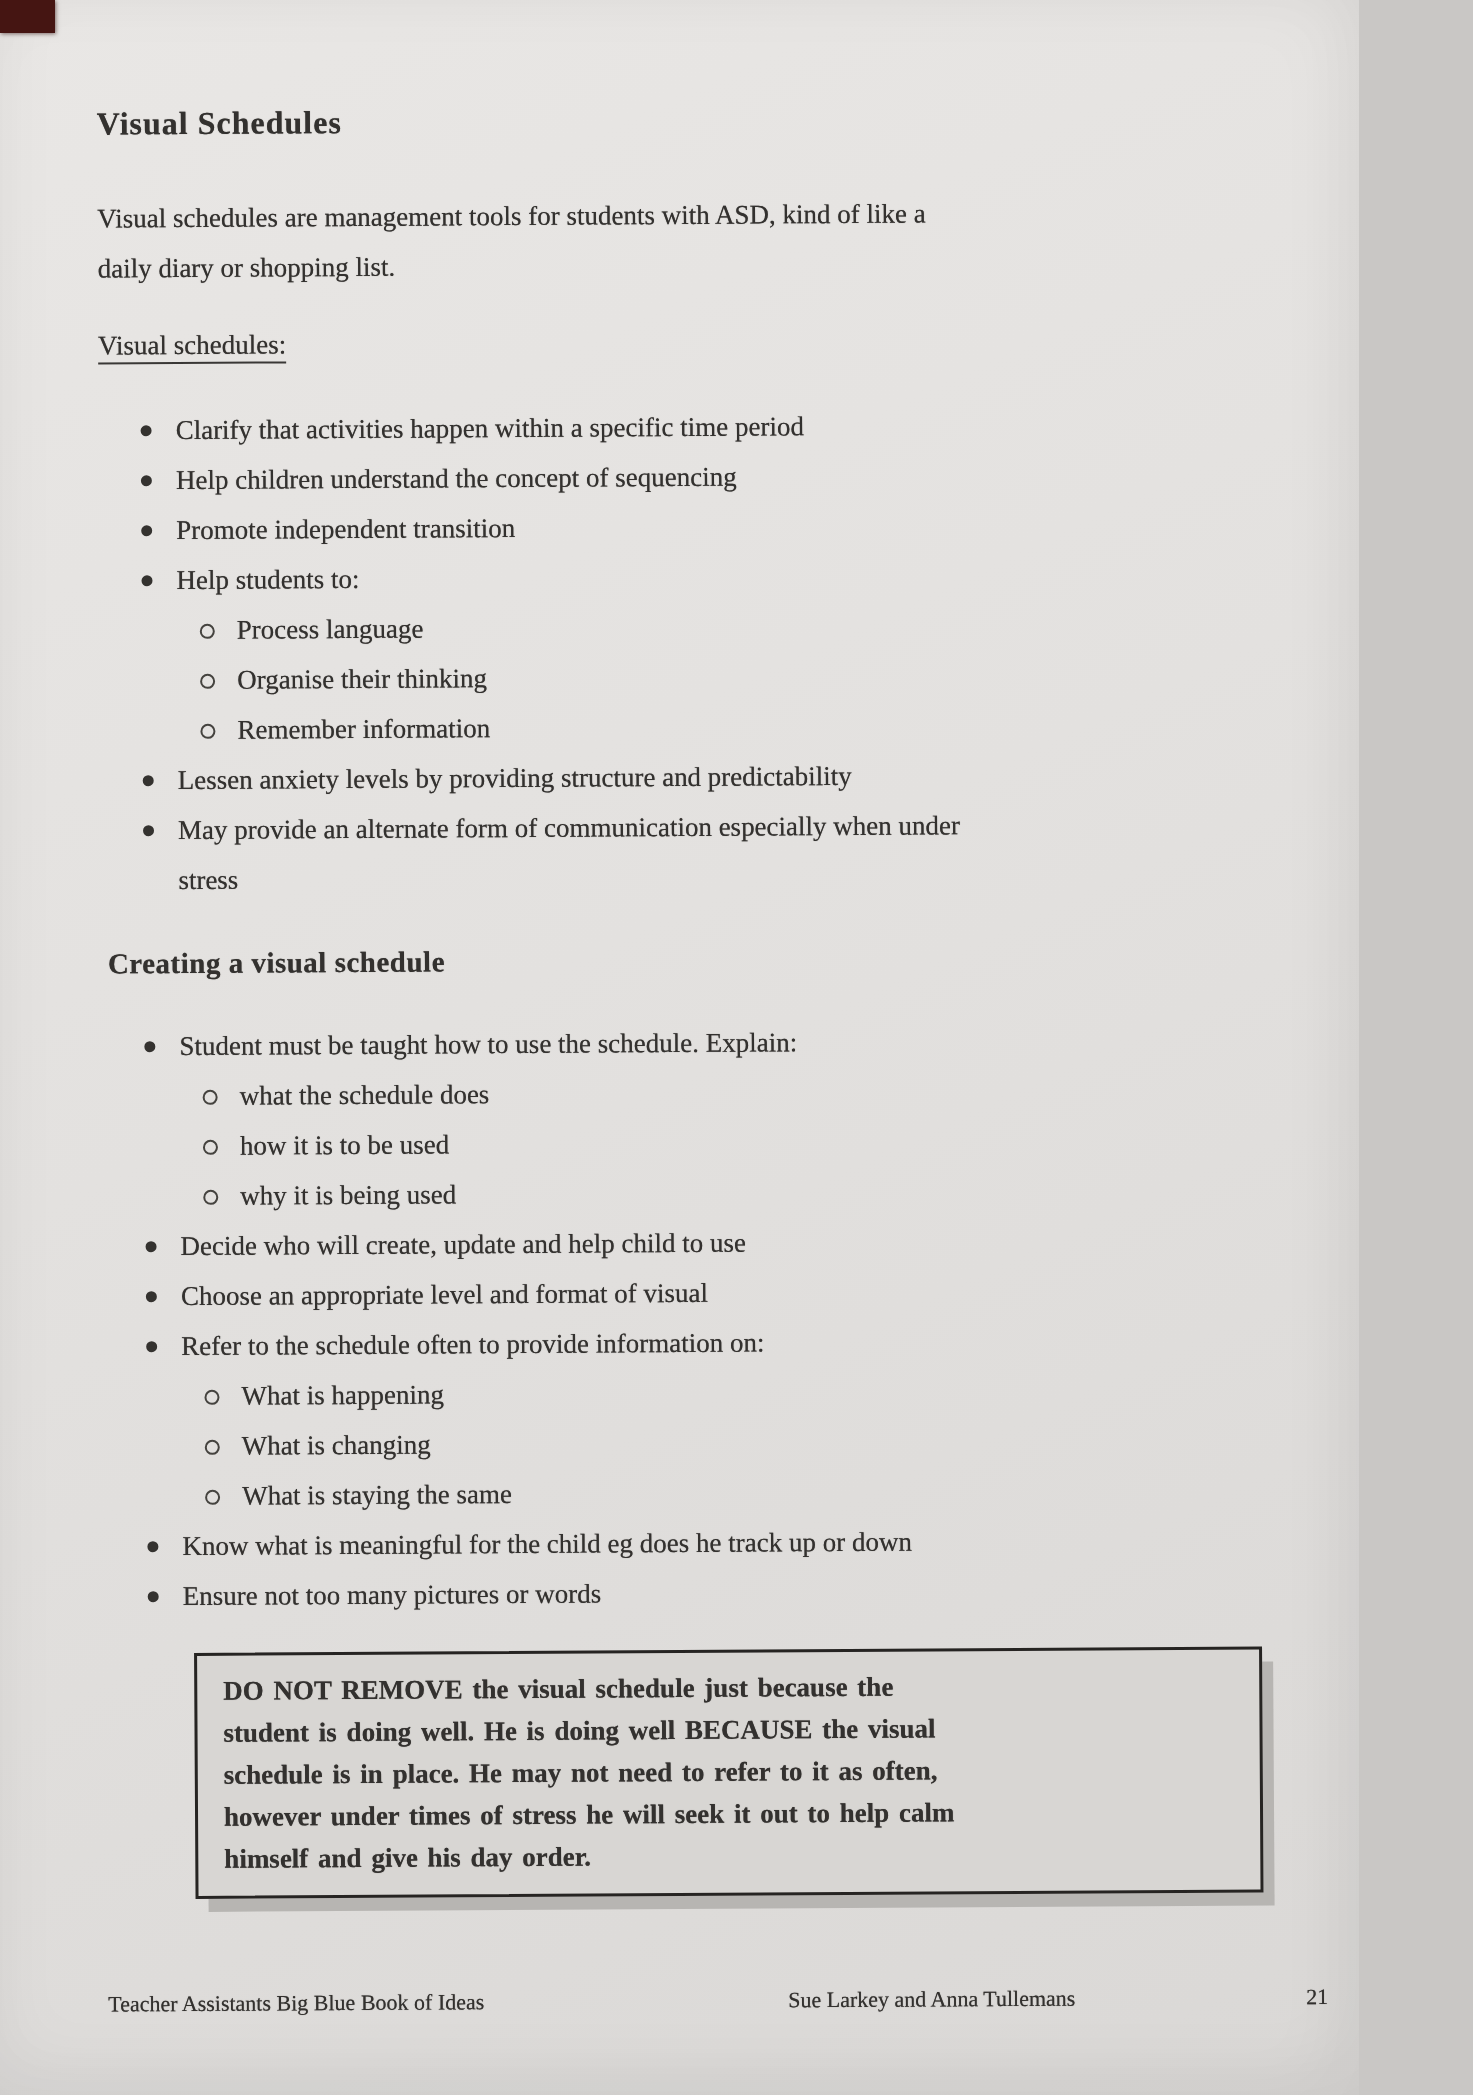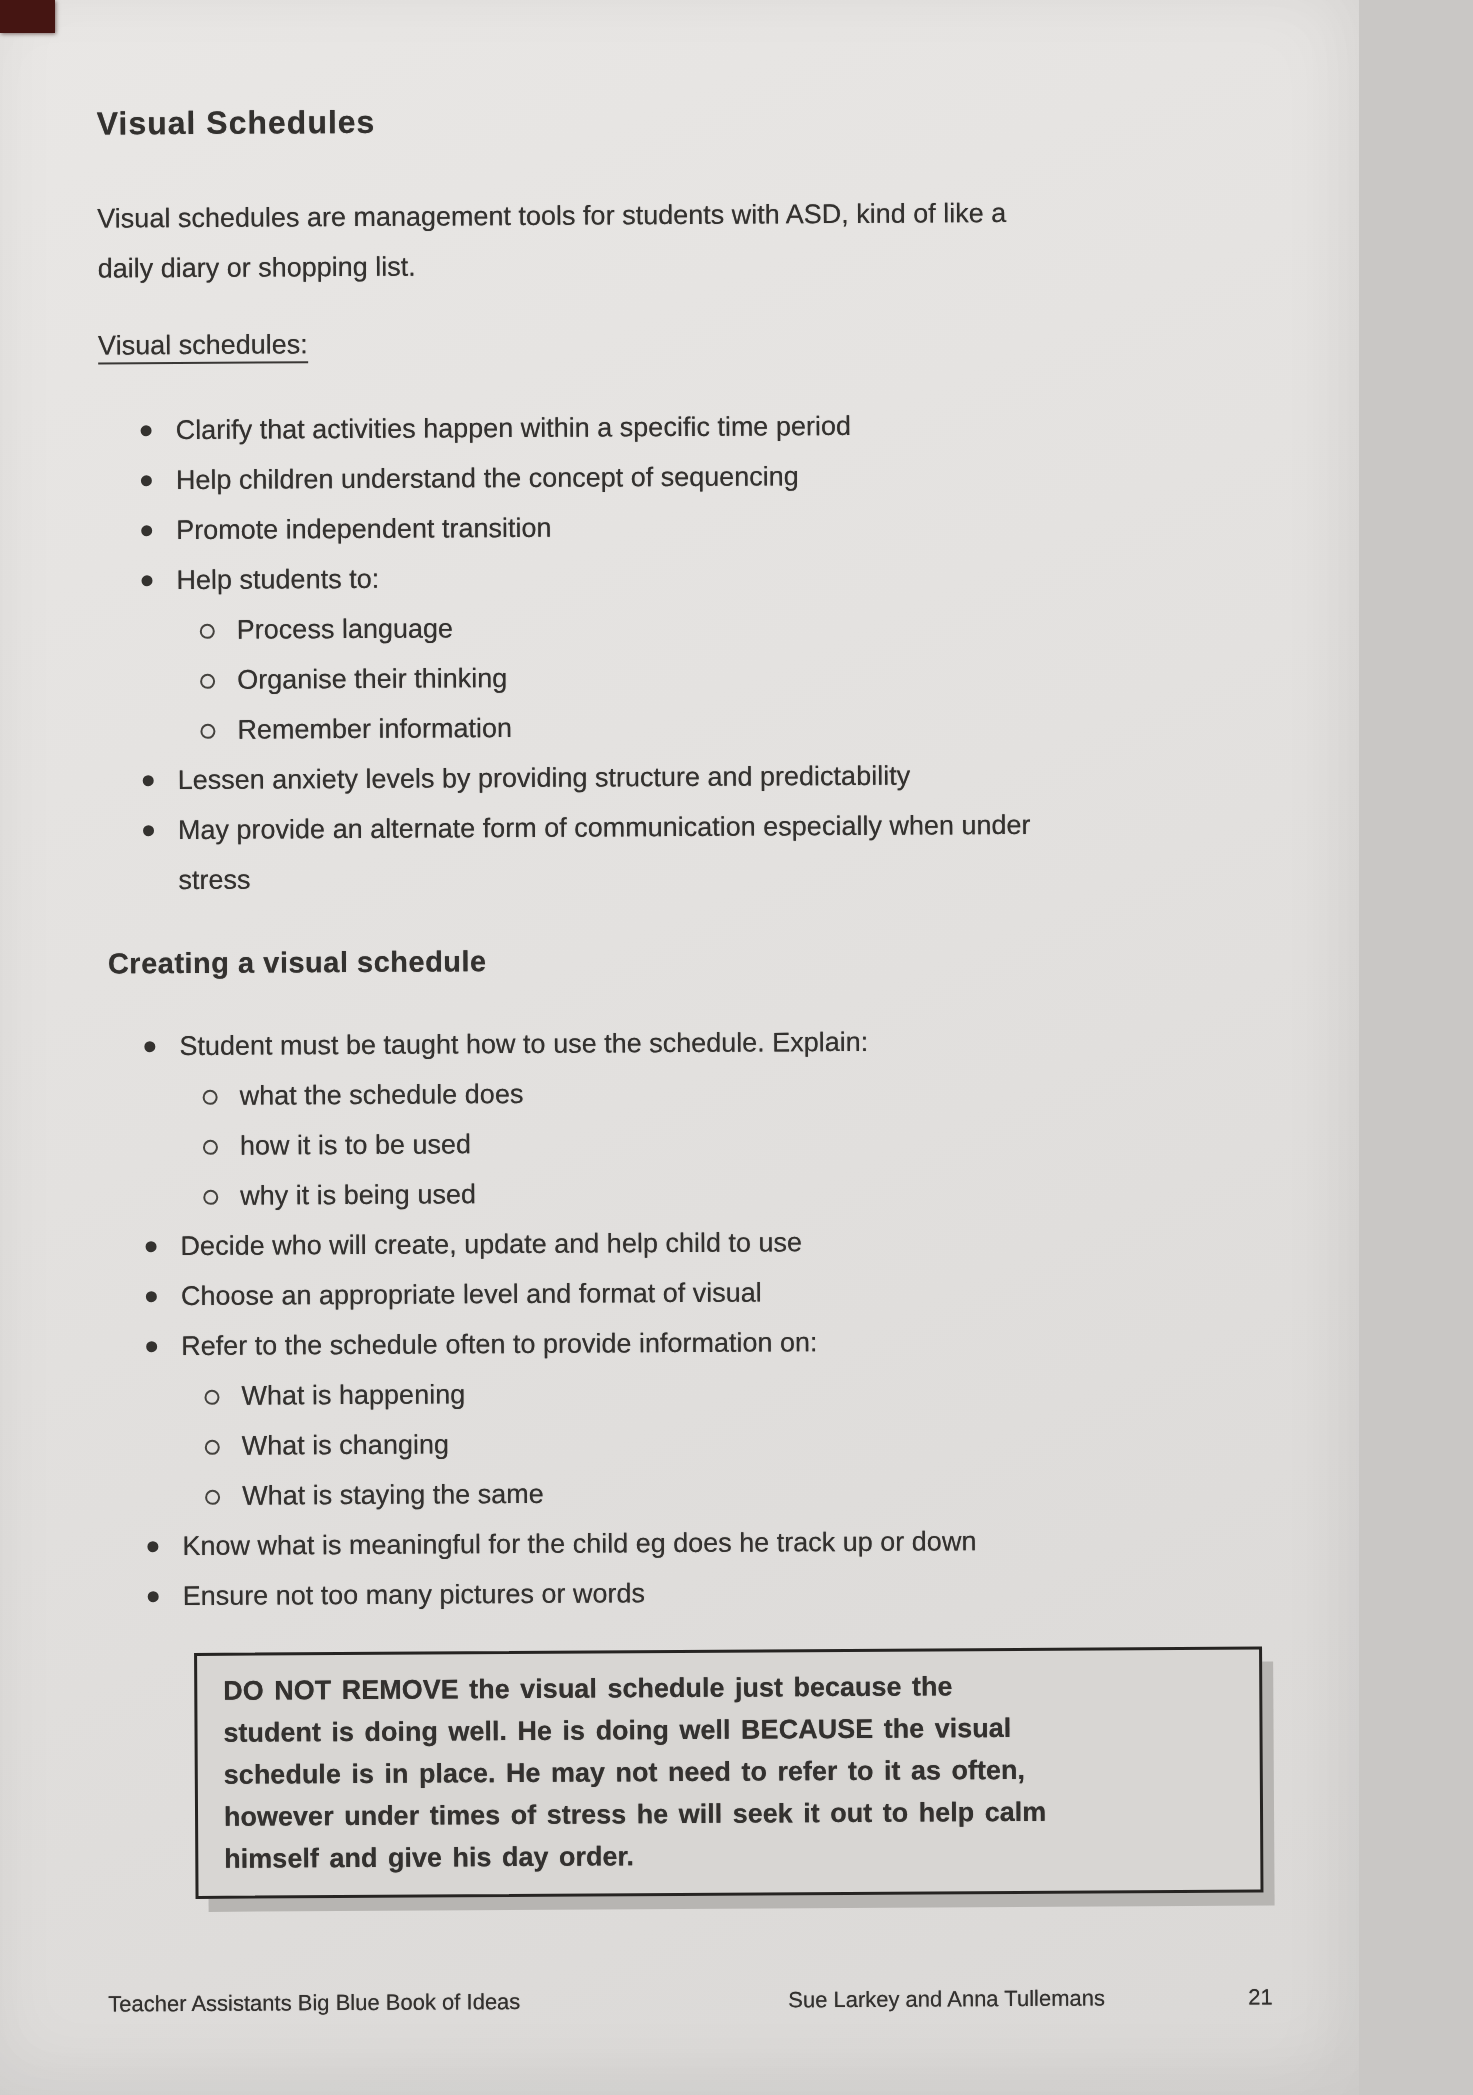--- a/index.html
+++ b/index.html
@@ -1,19 +1,19 @@
 <!DOCTYPE html>
 <html><head>
 <meta charset="utf-8">
 <style>
   html,body{margin:0;padding:0;background:#c9c7c5;}
   .page{
     position:relative;width:1359px;height:2095px;overflow:hidden;
     background:linear-gradient(155deg,#e9e7e5 0%,#e3e1df 45%,#dad8d6 100%);
-    font-family:Liberation Sans, sans-serif;
+    font-family:Liberation Serif, serif;
     color:#33312f;
     box-shadow:inset -25px 0 70px rgba(0,0,0,.035), inset 0 -25px 70px rgba(0,0,0,.045);
   }
   .content{position:absolute;inset:0;transform:rotate(-0.35deg);transform-origin:50% 55%;}
   .corner{position:absolute;left:0;top:0;width:55px;height:33px;background:#451512;
           box-shadow:1px 1px 4px rgba(40,10,8,.55);}
   .soft{text-shadow:0 0 .7px rgba(52,50,46,.75);}
   .title{position:absolute;left:103px;top:102px;font-size:32px;font-weight:bold;letter-spacing:1px;}
   .intro{position:absolute;left:103px;top:190px;font-size:27px;line-height:50px;white-space:pre-line;}
   .sec1-h{position:absolute;left:103px;top:327px;font-size:27px;
@@ -32,21 +32,21 @@
   .callout{
     position:absolute;left:191px;top:1650px;width:1012px;
     background:#d8d6d3;border:3px solid #262422;
     box-shadow:12px 14px 0 -1px #b7b5b2;
     padding:14px 24px 16px 26px;
     font-size:27px;font-weight:bold;line-height:42px;white-space:pre-line;word-spacing:3px;
   }
   .footer-item{position:absolute;top:1988px;font-size:22px;}
   .f-book{left:103px;}
   .f-authors{left:783px;}
-  .f-page{left:1243px;}
+  .f-page{left:1301px;}
 </style>
 </head>
 <body>
 
 <div class="page">
   <div class="corner"></div>
   <div class="content">
 
     <div class="title soft">Visual Schedules</div>
 

